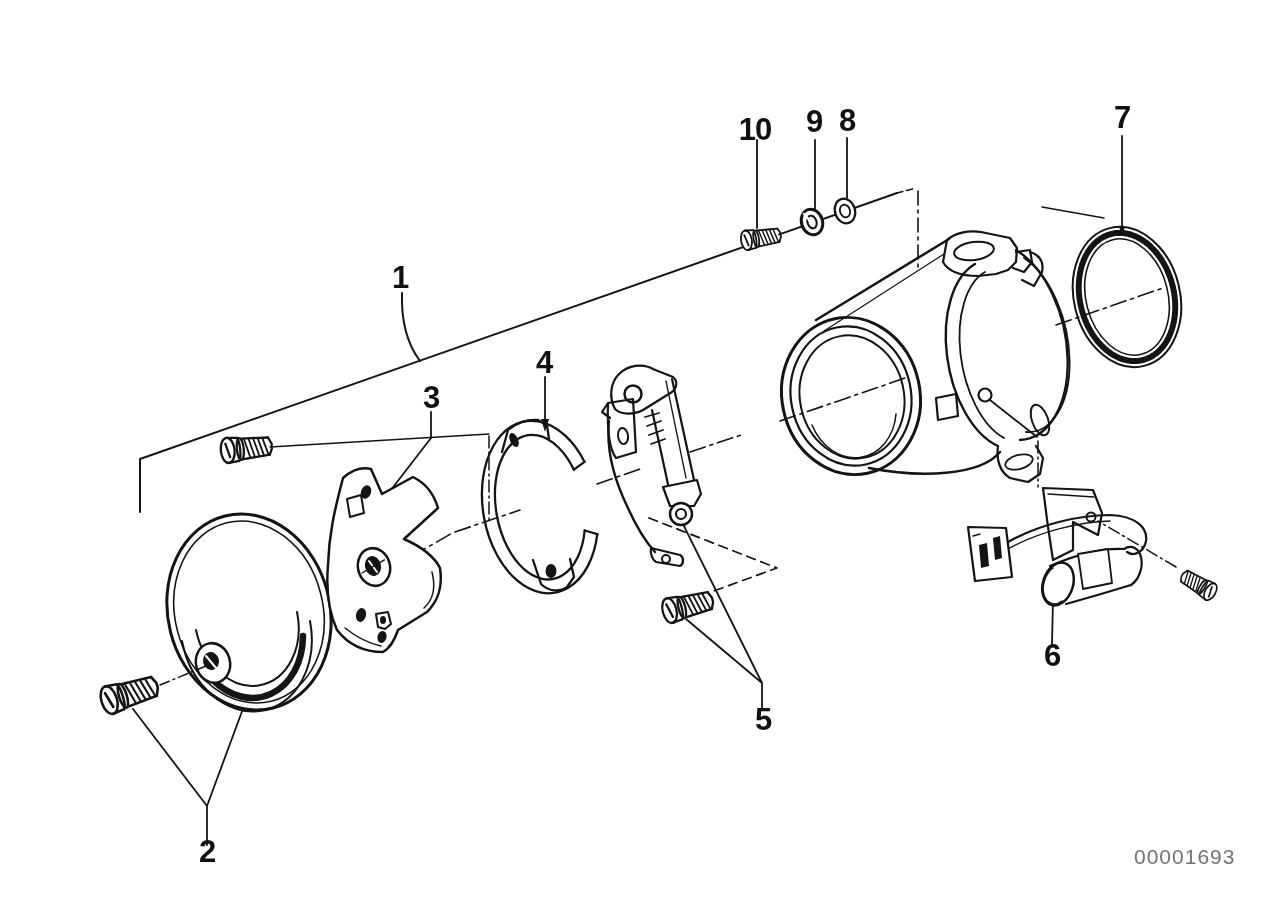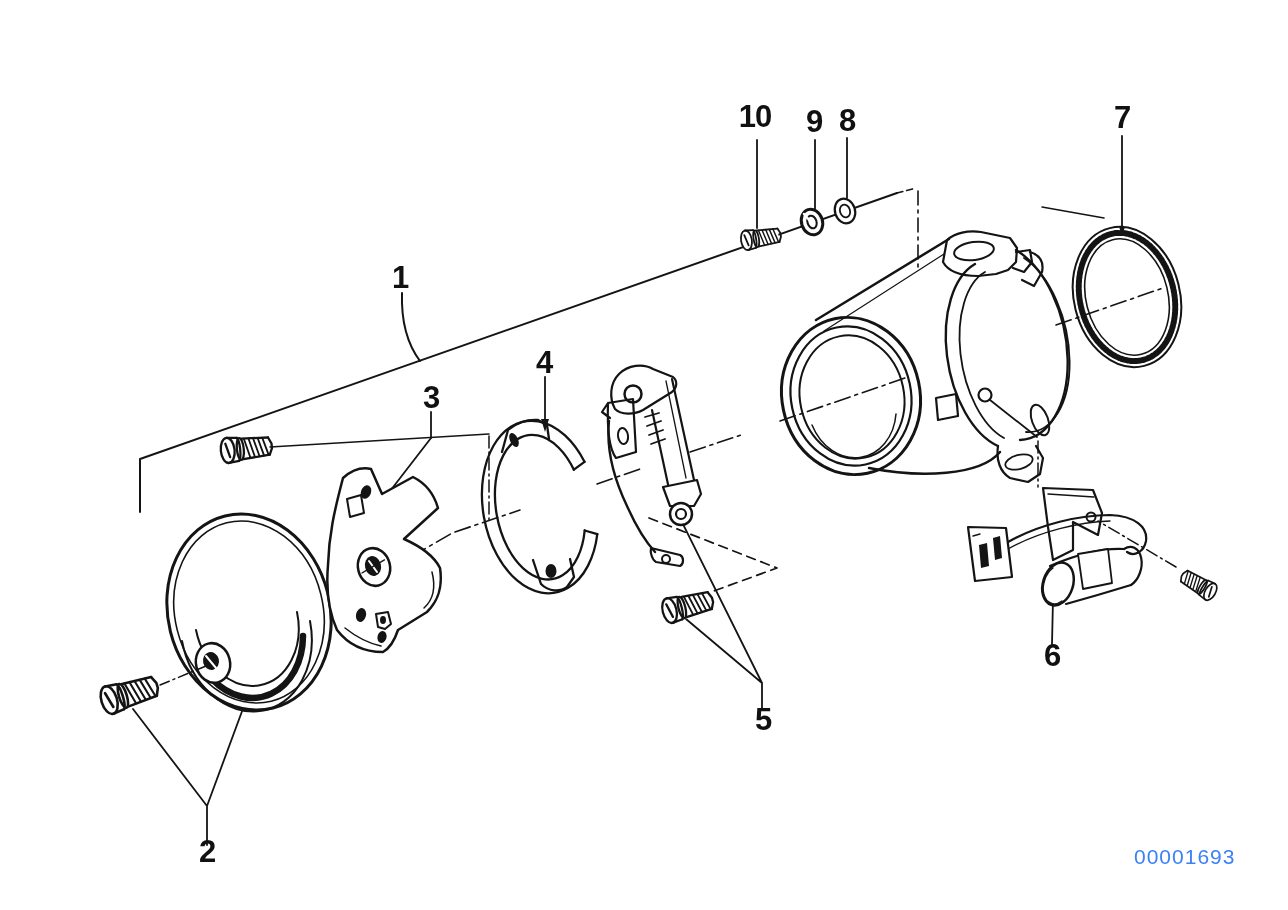--- a/index.html
+++ b/index.html
@@ -1,20 +1,20 @@
 <!DOCTYPE html>
 <html><head>
 <meta charset="utf-8">
 <style>
   html,body{margin:0;padding:0;background:#e8e8e8;font-family:"Liberation Sans",sans-serif;}
   .canvas{position:relative;width:1288px;height:910px;background:#ffffff;overflow:hidden;}
   .canvas svg{position:absolute;left:0;top:0;}
   .callout{position:absolute;transform:translate(-50%,-50%);font-family:"Liberation Sans",sans-serif;
            font-weight:bold;font-size:31px;color:#111;line-height:1;letter-spacing:-1px;cursor:pointer;}
-  .drawing-number{position:absolute;font-family:"Liberation Sans",sans-serif;font-size:21px;color:#3b82f6;
+  .drawing-number{position:absolute;font-family:"Liberation Sans",sans-serif;font-size:21px;color:#737373;
            letter-spacing:1px;}
   svg *{vector-effect:none;}
 </style>
 </head>
 <body>
 
 <div class="canvas">
 
 <svg width="1288" height="910" viewBox="0 0 1288 910" fill="none" stroke="#141414" stroke-width="2" stroke-linecap="round" stroke-linejoin="round">
 
@@ -219,17 +219,17 @@
   <div>
       <div class="callout" style="left: 400px; top: 277px;">1</div>
       <div class="callout" style="left: 207px; top: 851px;">2</div>
       <div class="callout" style="left: 431px; top: 397px;">3</div>
       <div class="callout" style="left: 544px; top: 362px;">4</div>
       <div class="callout" style="left: 763px; top: 719px;">5</div>
       <div class="callout" style="left: 1052px; top: 655px;">6</div>
       <div class="callout" style="left: 1122px; top: 117px;">7</div>
       <div class="callout" style="left: 847px; top: 120px;">8</div>
       <div class="callout" style="left: 814px; top: 121px;">9</div>
-      <div class="callout" style="left: 755px; top: 116px; text-align: center;">10</div>
+      <div class="callout" style="left: 755px; top: 129px; text-align: center;">10</div>
     </div>
 
   <div class="drawing-number" style="left:1134px;top:845px;">00001693</div>
 </div>
 
 </body></html>

